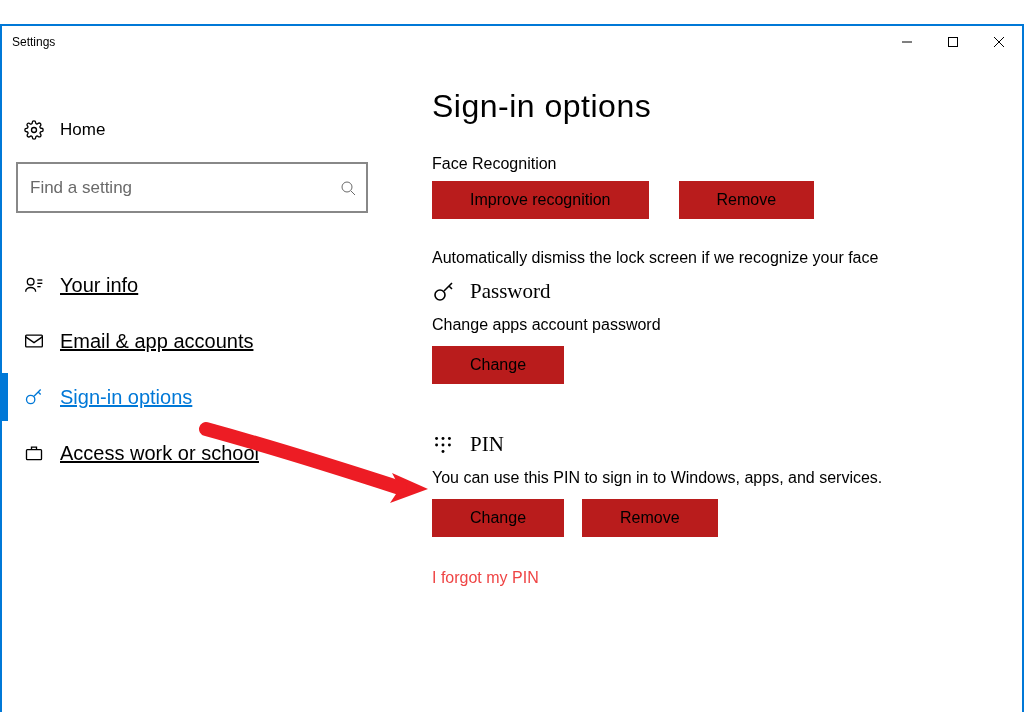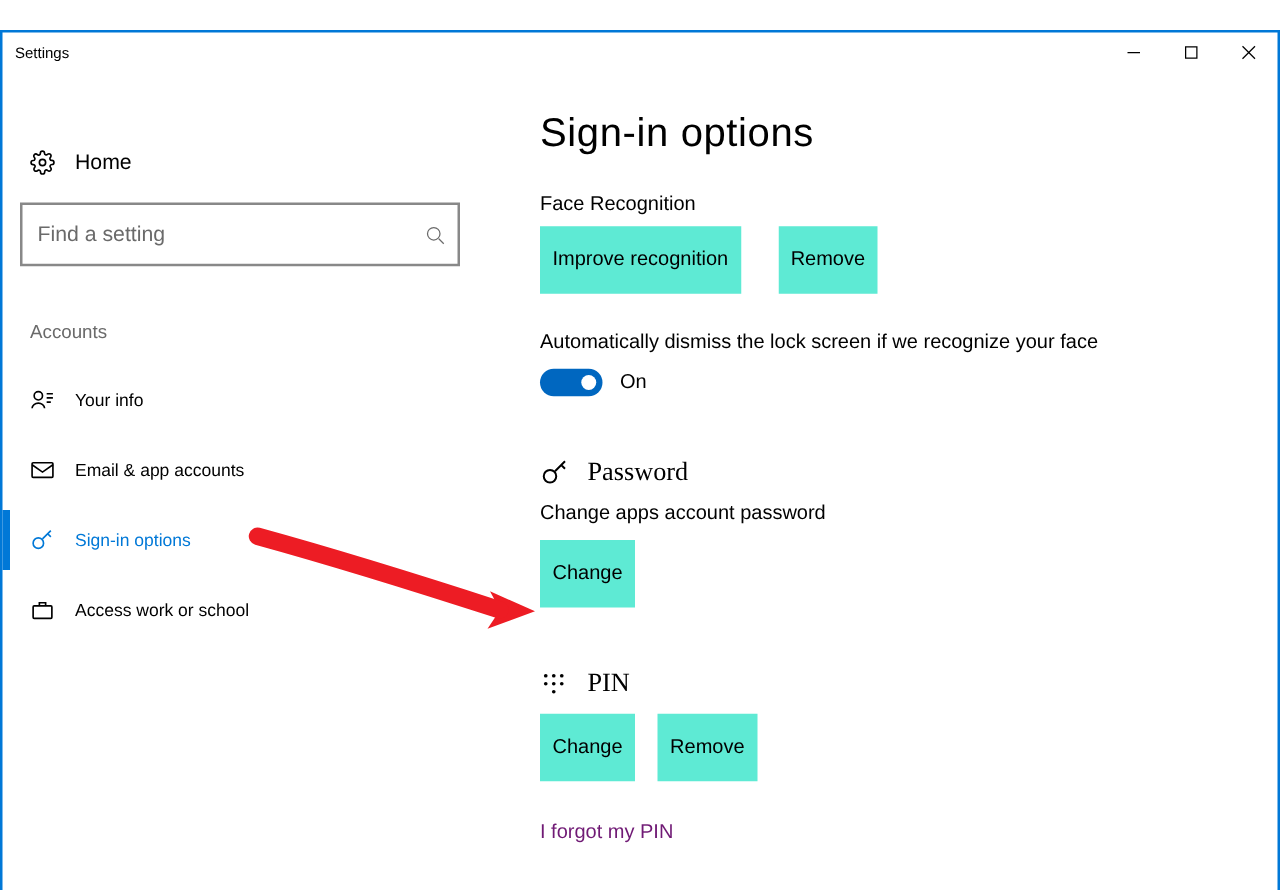--- a/index.html
+++ b/index.html
@@ -105,21 +105,22 @@
     margin-bottom: 18px;
   }
 
   .nav-item {
     display: flex;
     align-items: center;
     height: 56px;
     padding-left: 8px;
     cursor: pointer;
     position: relative;
-    font-size: 14px;
+    font-size: 20px;
+    text-decoration: underline;
   }
   .nav-item .icon-wrap {
     width: 36px;
     display: flex;
     align-items: center;
   }
   .nav-item.active { color: #0078d7; }
   .nav-item.active::before {
     content: "";
     position: absolute;
@@ -138,24 +139,24 @@
     font-weight: 400;
     font-size: 32px;
     margin: 0 0 30px 0;
     letter-spacing: 0.5px;
   }
   .sub-label {
     font-size: 16px;
     margin-bottom: 8px;
   }
   .btn {
-    background: #5eead4;
+    background: #b91c1c;
     border: none;
-    height: 54px;
-    padding: 0 10px;
+    height: 38px;
+    padding: 0 38px;
     font-size: 16px;
     cursor: pointer;
     color: #000;
     font-family: inherit;
   }
   .btn-row { display: flex; gap: 30px; margin-bottom: 30px; }
   .btn-row.tight { gap: 18px; margin-bottom: 12px; }
 
   .desc {
     font-size: 16px;
@@ -194,21 +195,21 @@
     gap: 12px;
     margin-bottom: 12px;
     font-family: Liberation Serif, serif;
   }
   .section-heading .heading-text {
     font-size: 21px;
   }
   .section-heading .icon-wrap { width: 26px; display:flex; }
 
   .link {
-    color: #701a75;
+    color: #ef4444;
     cursor: pointer;
     font-size: 16px;
     margin-top: 20px;
     display: inline-block;
   }
 
   
   .arrow-annot {
     position: absolute;
     left: 194px;
@@ -258,21 +259,20 @@
       </div>
 
       <div class="search-box">
         <input type="text" placeholder="Find a setting" style="">
         <svg class="search-icon" viewBox="0 0 16 16">
           <circle cx="7" cy="7" r="5" stroke="#6a6a6a" stroke-width="1" fill="none"></circle>
           <line x1="11" y1="11" x2="15" y2="15" stroke="#6a6a6a" stroke-width="1"></line>
         </svg>
       </div>
 
-      <div class="section-label">Accounts</div>
 
       <div class="nav-item">
         <span class="icon-wrap">
           <svg width="20" height="20" viewBox="0 0 24 24" fill="none" stroke="#000" stroke-width="1.6">
             <circle cx="8" cy="8" r="4"></circle>
               <path d="M2 20c0-3 3-5 6-5s6 2 6 5"></path>
             <line x1="16" y1="6" x2="22" y2="6"></line>
               <line x1="16" y1="10" x2="22" y2="10"></line>
               <line x1="16" y1="14" x2="20" y2="14"></line>
           </svg>
@@ -316,24 +316,20 @@
     <div class="content">
       <h1 class="page-title">Sign-in options</h1>
 
       <div class="sub-label">Face Recognition</div>
       <div class="btn-row">
         <button class="btn">Improve recognition</button>
         <button class="btn">Remove</button>
       </div>
 
       <div class="desc">Automatically dismiss the lock screen if we recognize your face</div>
-      <div class="toggle-row">
-        <div class="toggle"></div>
-        <span class="toggle-label">On</span>
-      </div>
 
       <div class="section-heading">
         <span class="icon-wrap">
           <svg width="24" height="24" viewBox="0 0 24 24" fill="none" stroke="#000" stroke-width="1.6">
             <circle cx="8" cy="15" r="5"></circle>
               <path d="M12 11l8-8M17 6l3 3"></path>
           </svg>
         </span>
         <span class="heading-text">Password</span>
       </div>
@@ -351,20 +347,21 @@
               <circle cx="12" cy="5" r="1.6"></circle>
               <circle cx="19" cy="5" r="1.6"></circle>
             <circle cx="5" cy="12" r="1.6"></circle>
               <circle cx="12" cy="12" r="1.6"></circle>
               <circle cx="19" cy="12" r="1.6"></circle>
             <circle cx="12" cy="19" r="1.6"></circle>
           </svg>
         </span>
         <span class="heading-text">PIN</span>
       </div>
+      <div class="desc">You can use this PIN to sign in to Windows, apps, and services.</div>
       <div class="btn-row tight">
         <button class="btn">Change</button>
         <button class="btn">Remove</button>
       </div>
 
       <span class="link">I forgot my PIN</span>
     </div>
   </div>
 
   <svg class="arrow-annot" width="238" height="90">

